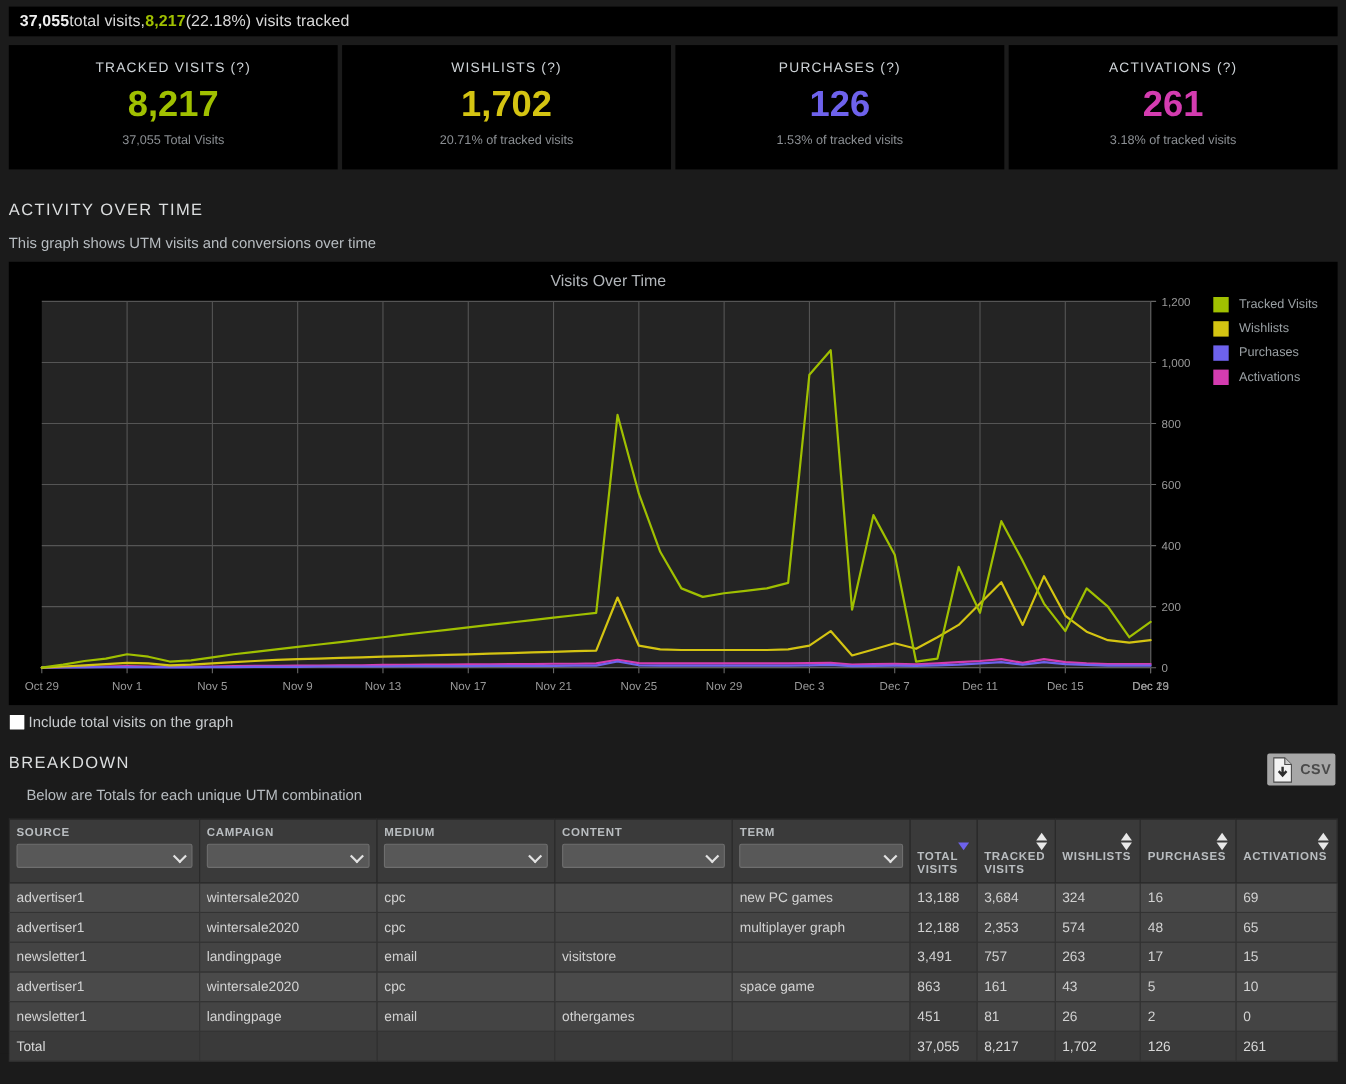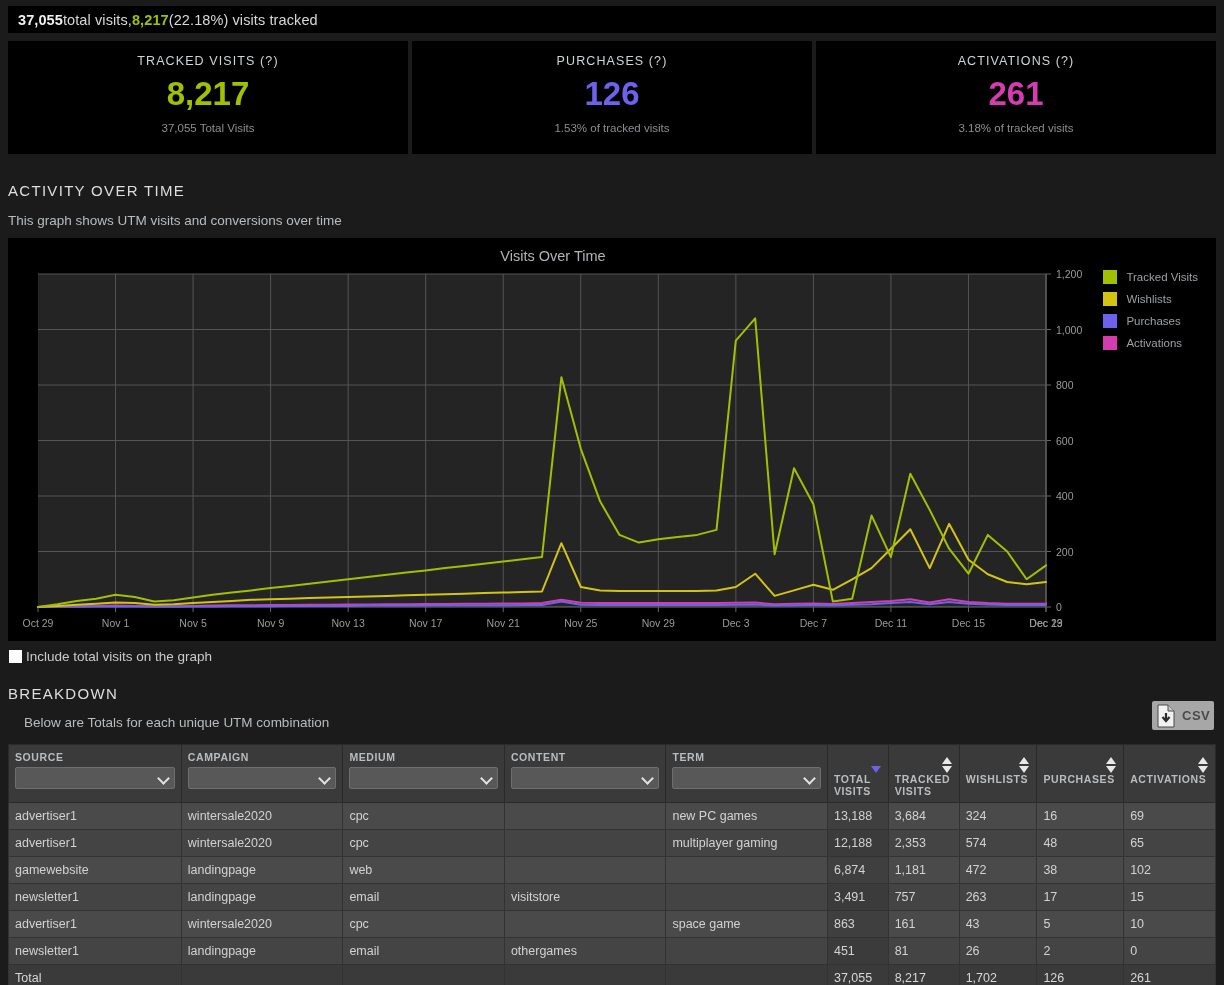--- a/index.html
+++ b/index.html
@@ -49,21 +49,21 @@
   svg.plot { position: absolute; left: 0; top: 22px; }
 
   
   .chk-row { position: absolute; left: 9px; top: 649px; display: flex; align-items: center; }
   .chk-box { width: 13px; height: 13px; background: #fff; border: 1px solid #fff; display:inline-block; }
   .chk-label { font-size: 13.5px; color: #c8cbce; margin-left: 4px; }
 
   
   .csv-btn { position: absolute; left: 1152px; top: 685px; width: 62px; height: 29px;
              background: #a7a7a7; border-radius: 2px; display:flex; align-items:center;
-             padding-left: 4px; margin-top: 16px; }
+             padding-left: 4px; }
   .csv-doc { width: 20px; height: 24px; position: relative; }
   .csv-text { font-size: 13px; color: #4a4a4a; font-weight: bold; margin-left: 6px; letter-spacing:.5px;}
 
   
   table.breakdown { position: absolute; left: 8px; top: 744px; width: 1208px;
                     border-collapse: collapse; font-size: 12.5px; }
   table.breakdown th { background: #3a3a3a; border: 1px solid #2a2a2a;
                        vertical-align: top; padding: 6px 6px 5px 6px; text-align: left; }
   table.breakdown th.num { height: 46px; }
   .th-label { font-size: 10.5px; color: #b9bdc0; letter-spacing: .6px; text-transform: uppercase;
@@ -100,20 +100,25 @@
       <span> total visits, </span>
       <span class="green">8,217</span>
       <span> (22.18%) visits tracked</span>
   </div>
 
   <div class="cards">
     <div class="card">
       <div class="card-title">TRACKED VISITS (?)</div>
       <div class="card-value" id="cv0" style="color: rgb(160, 192, 0);">8,217</div>
       <div class="card-sub">37,055 Total Visits</div>
+    </div>
+    <div class="card">
+      <div class="card-title">WISHLISTS (?)</div>
+      <div class="card-value" id="cv1" style="color: rgb(212, 196, 18);">1,702</div>
+      <div class="card-sub">20.71% of tracked visits</div>
     </div>
     <div class="card">
       <div class="card-title">PURCHASES (?)</div>
       <div class="card-value" id="cv2" style="color: rgb(110, 98, 236);">126</div>
       <div class="card-sub">1.53% of tracked visits</div>
     </div>
     <div class="card">
       <div class="card-title">ACTIVATIONS (?)</div>
       <div class="card-value" id="cv3" style="color: rgb(212, 60, 176);">261</div>
       <div class="card-sub">3.18% of tracked visits</div>
@@ -317,38 +322,26 @@
           <td class="col-tkv">3,684</td>
           <td class="col-wl">324</td>
           <td class="col-pu">16</td>
           <td class="col-ac">69</td>
         </tr>
         <tr class="alt">
           <td class="col-src">advertiser1</td>
           <td class="col-cmp">wintersale2020</td>
           <td class="col-med">cpc</td>
           <td class="col-con"></td>
-          <td class="col-trm">multiplayer gaming</td>
+          <td class="col-trm">multiplayer graph</td>
           <td class="col-tv total-col">12,188</td>
           <td class="col-tkv">2,353</td>
           <td class="col-wl">574</td>
           <td class="col-pu">48</td>
           <td class="col-ac">65</td>
-        </tr>
-        <tr class="">
-          <td class="col-src">gamewebsite</td>
-          <td class="col-cmp">landingpage</td>
-          <td class="col-med">web</td>
-          <td class="col-con"></td>
-          <td class="col-trm"></td>
-          <td class="col-tv total-col">6,874</td>
-          <td class="col-tkv">1,181</td>
-          <td class="col-wl">472</td>
-          <td class="col-pu">38</td>
-          <td class="col-ac">102</td>
         </tr>
         <tr class="alt">
           <td class="col-src">newsletter1</td>
           <td class="col-cmp">landingpage</td>
           <td class="col-med">email</td>
           <td class="col-con">visitstore</td>
           <td class="col-trm"></td>
           <td class="col-tv total-col">3,491</td>
           <td class="col-tkv">757</td>
           <td class="col-wl">263</td>

